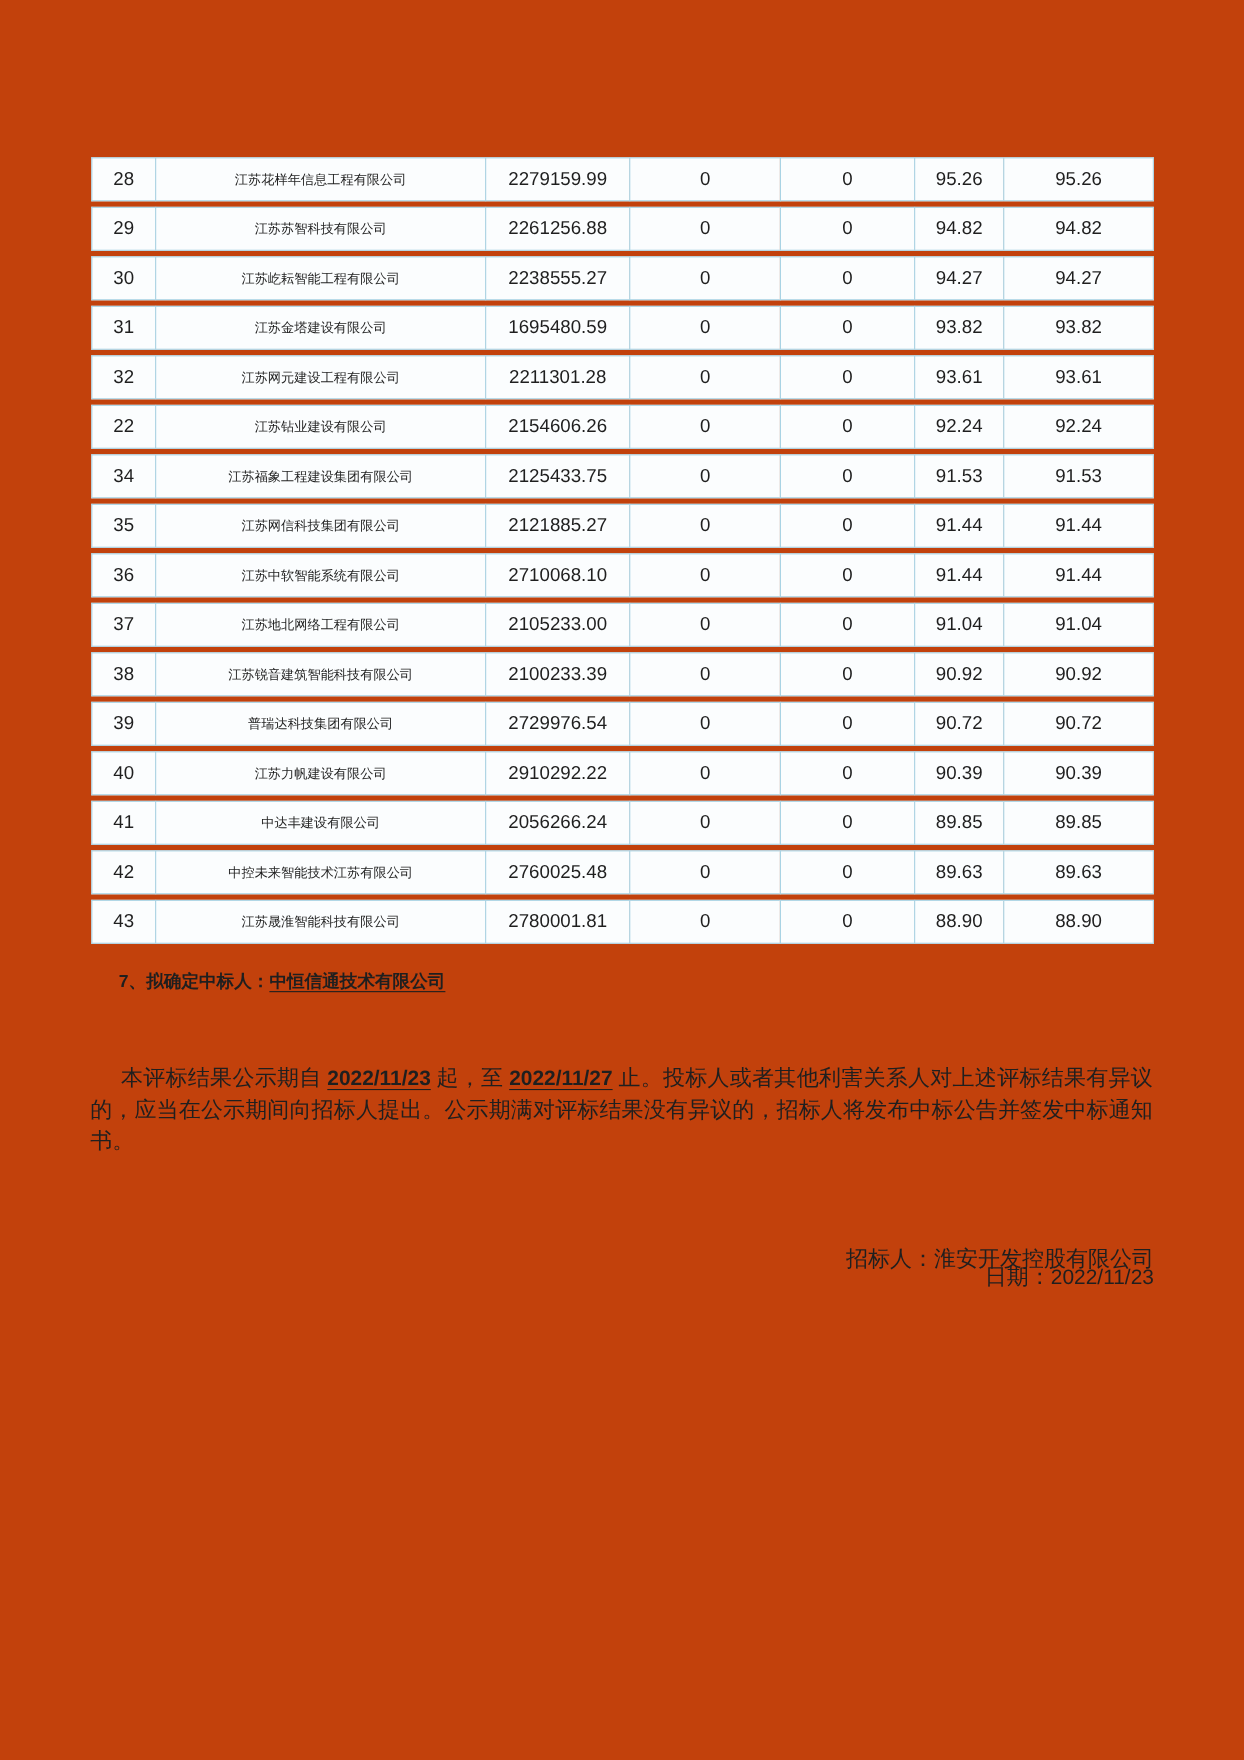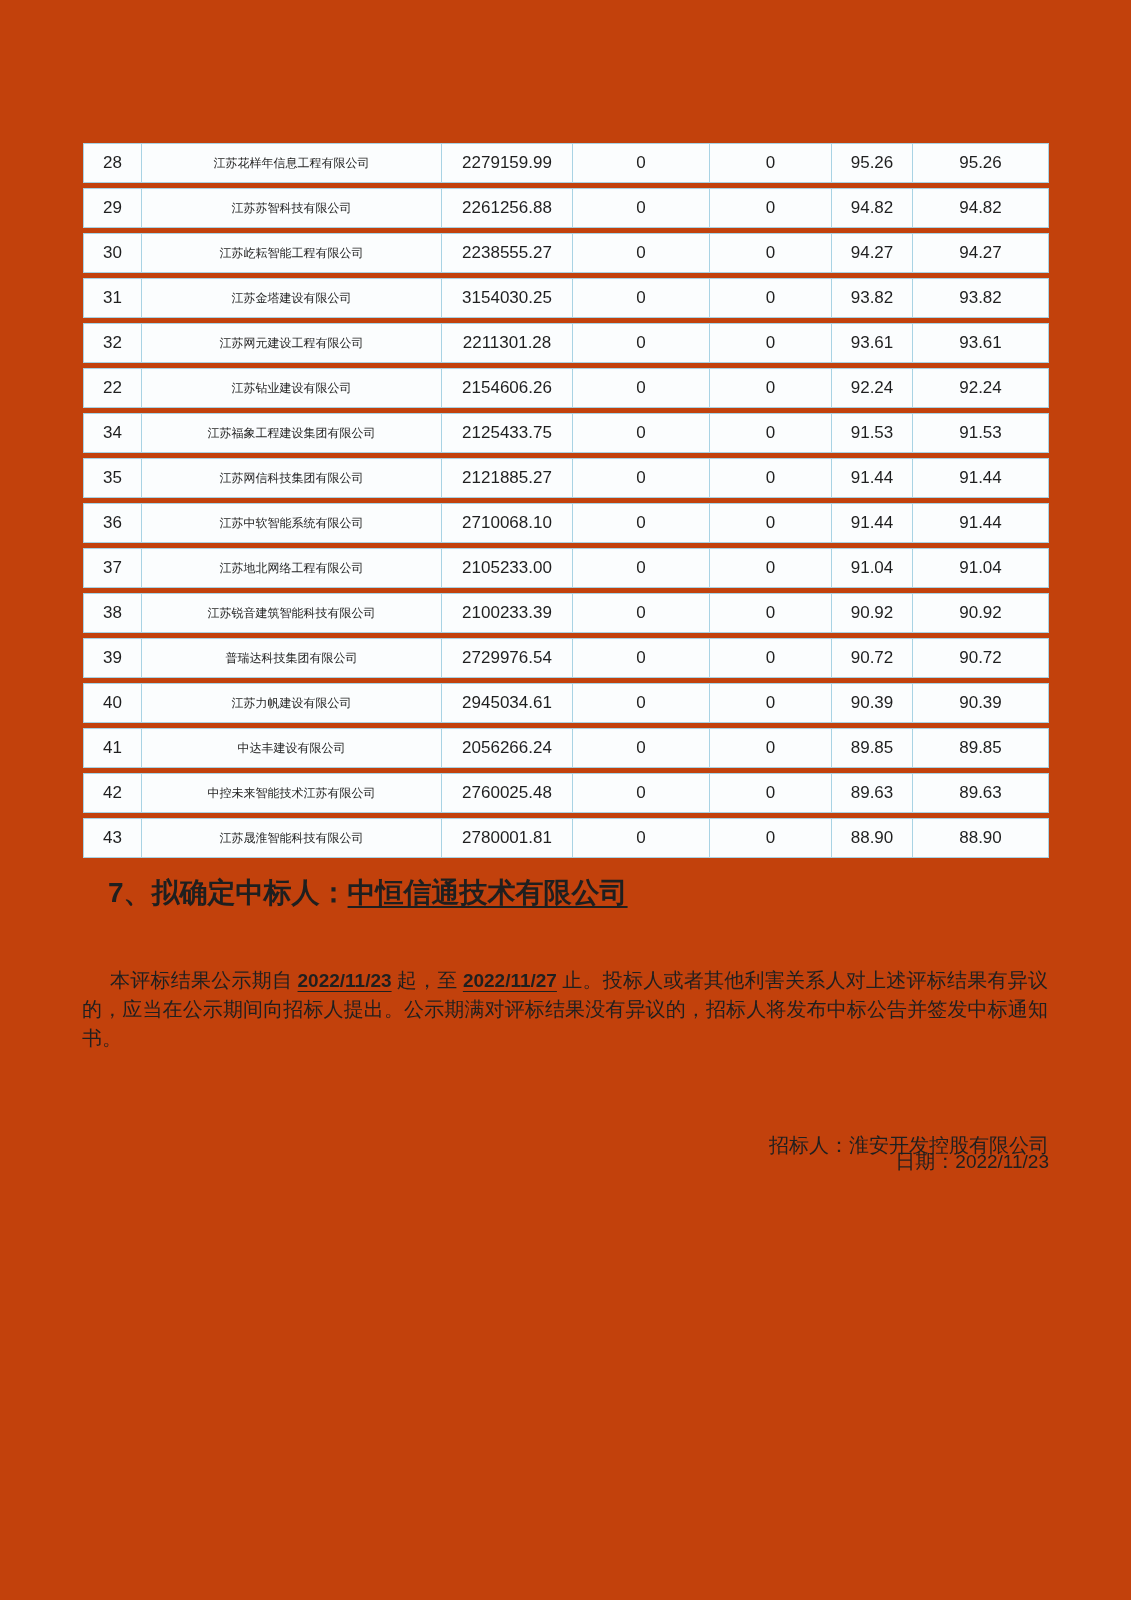--- a/index.html
+++ b/index.html
@@ -45,21 +45,21 @@
     font-family:"Liberation Sans","DejaVu Sans",sans-serif;
     font-size:17px;
   }
   td.c-name{font-size:12px;}
   td.c-num{
     font-family:"Liberation Sans","DejaVu Sans",sans-serif;
     font-size:17px;
   }
   .winner-line{
     position:absolute;left:83px;top:879px;
-    font-size:28px;font-weight:700;line-height:28px;
+    font-size:16px;font-weight:700;line-height:28px;
     padding-left:25px;
   }
   .winner-line .num{font-family:"Liberation Sans","DejaVu Sans",sans-serif;}
   .winner-line .winner-name{text-decoration:underline;text-underline-offset:4px;}
   .notice{
     position:absolute;left:82px;top:966px;width:966px;
     font-size:20px;line-height:29px;
     text-indent:28px;
     text-align:justify;
     margin:0;
@@ -119,21 +119,21 @@
       <td class="c-name">江苏屹耘智能工程有限公司</td>
       <td class="c-num">2238555.27</td>
       <td class="c-num">0</td>
       <td class="c-num">0</td>
       <td class="c-num">94.27</td>
       <td class="c-num">94.27</td>
     </tr>
         <tr>
       <td class="c-no">31</td>
       <td class="c-name">江苏金塔建设有限公司</td>
-      <td class="c-num">3154030.25</td>
+      <td class="c-num">1695480.59</td>
       <td class="c-num">0</td>
       <td class="c-num">0</td>
       <td class="c-num">93.82</td>
       <td class="c-num">93.82</td>
     </tr>
         <tr>
       <td class="c-no">32</td>
       <td class="c-name">江苏网元建设工程有限公司</td>
       <td class="c-num">2211301.28</td>
       <td class="c-num">0</td>
@@ -200,21 +200,21 @@
       <td class="c-name">普瑞达科技集团有限公司</td>
       <td class="c-num">2729976.54</td>
       <td class="c-num">0</td>
       <td class="c-num">0</td>
       <td class="c-num">90.72</td>
       <td class="c-num">90.72</td>
     </tr>
         <tr>
       <td class="c-no">40</td>
       <td class="c-name">江苏力帆建设有限公司</td>
-      <td class="c-num">2945034.61</td>
+      <td class="c-num">2910292.22</td>
       <td class="c-num">0</td>
       <td class="c-num">0</td>
       <td class="c-num">90.39</td>
       <td class="c-num">90.39</td>
     </tr>
         <tr>
       <td class="c-no">41</td>
       <td class="c-name">中达丰建设有限公司</td>
       <td class="c-num">2056266.24</td>
       <td class="c-num">0</td>

